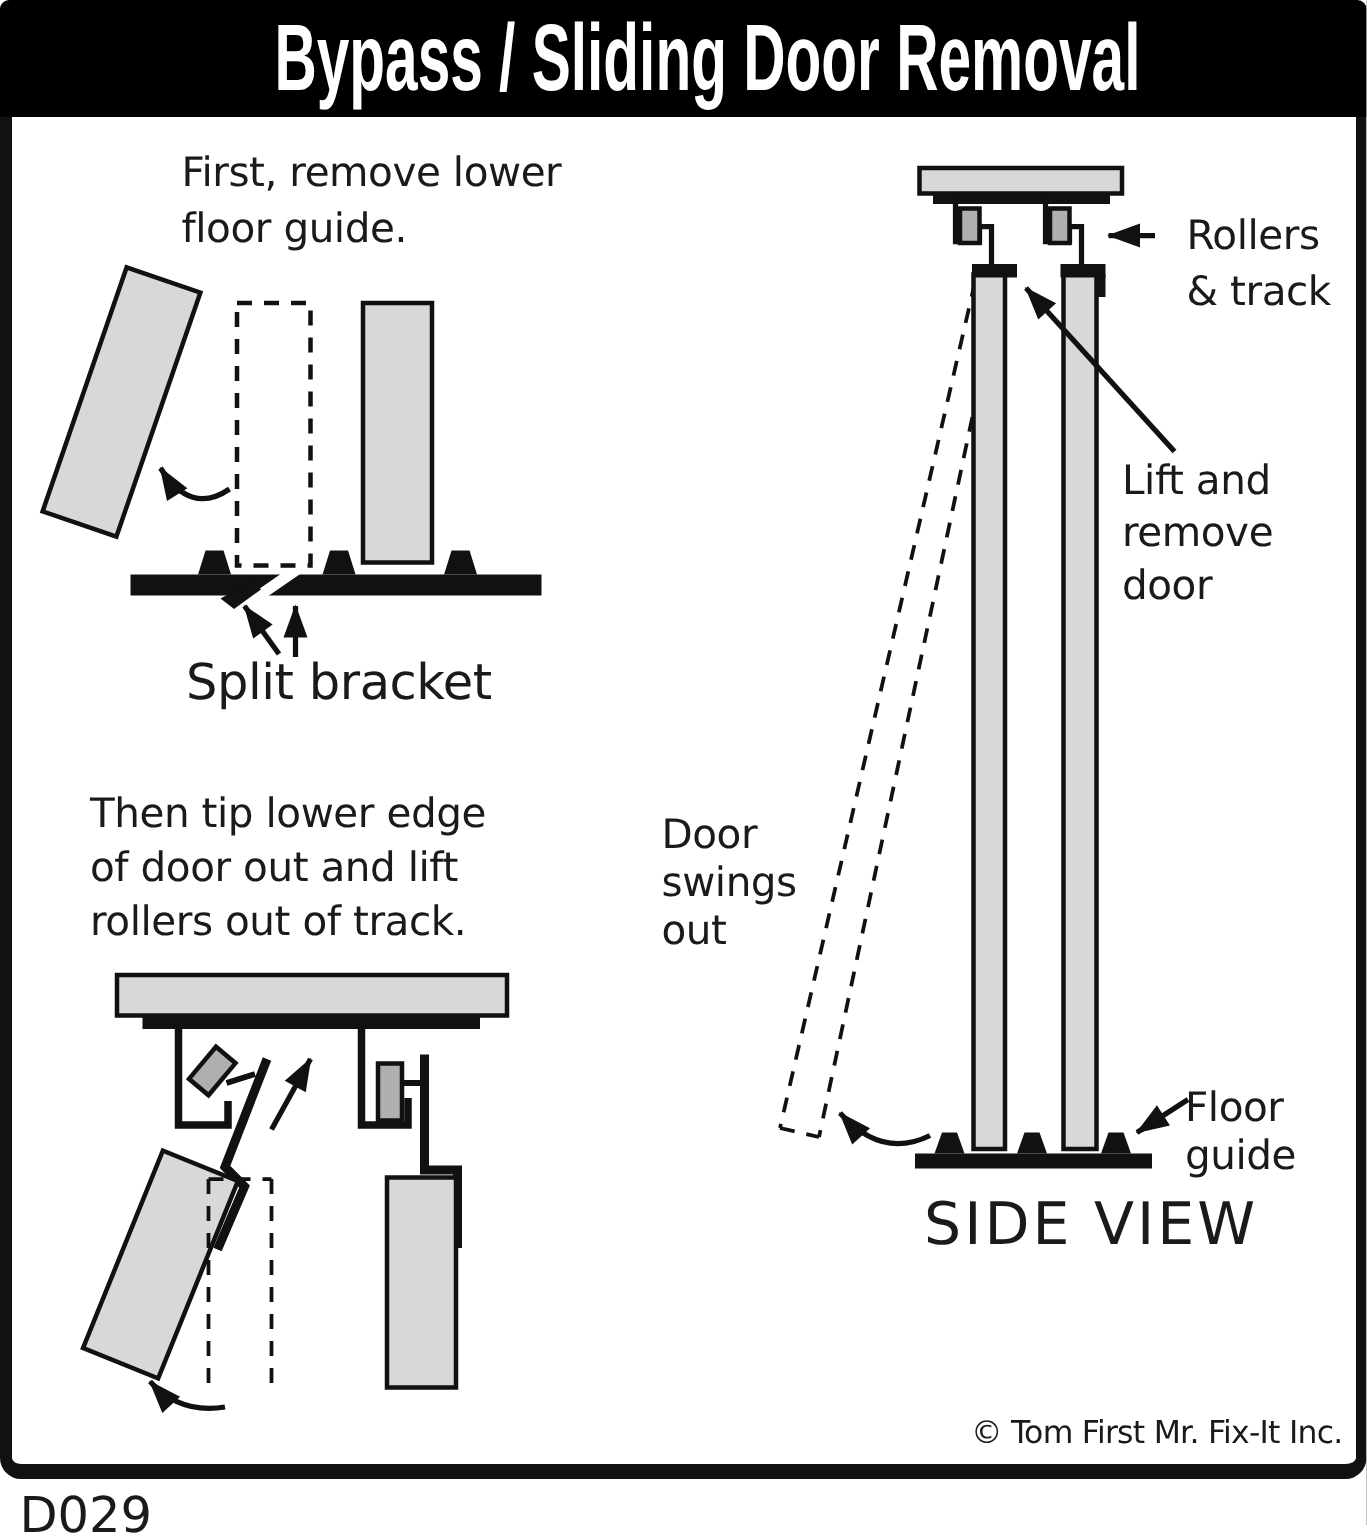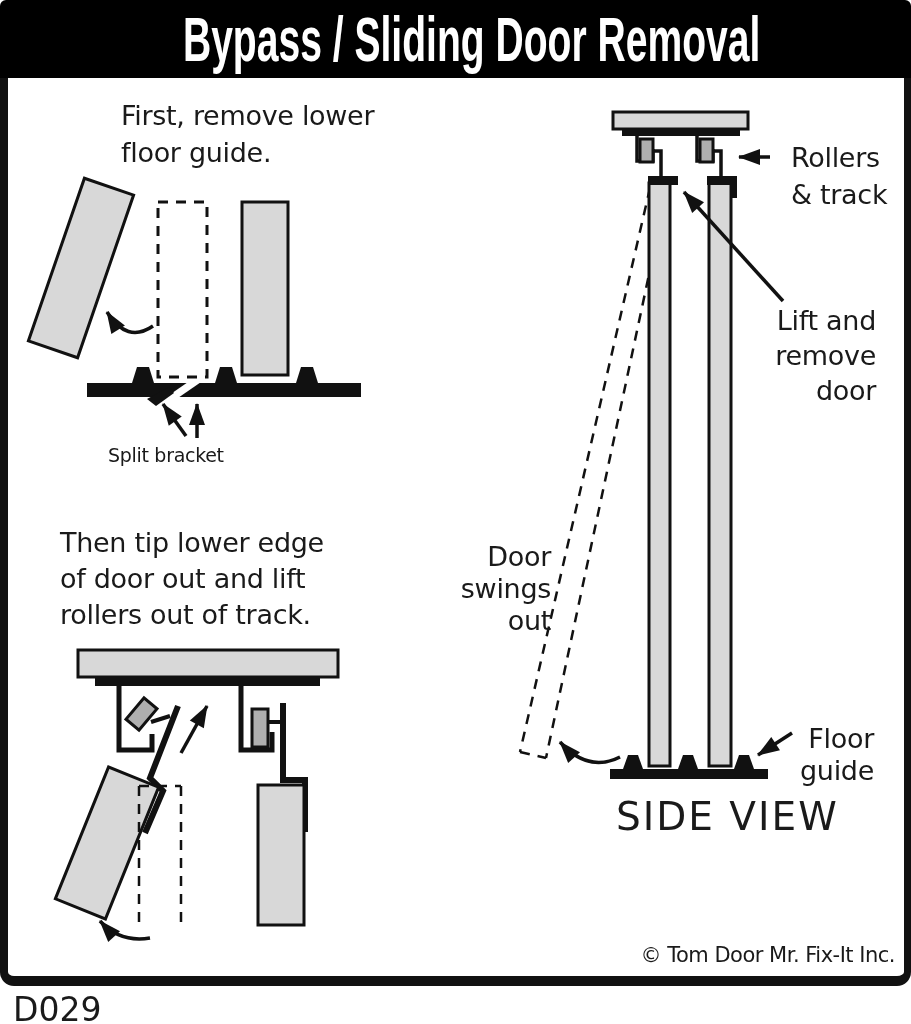--- a/index.html
+++ b/index.html
@@ -24,24 +24,24 @@
          border-radius:0 0 14px 14px;pointer-events:none;}
   svg.diagram{position:absolute;left:0;top:0;}
   .door{fill:var(--door-fill);stroke:var(--ink);stroke-width:3;}
   .roller{fill:var(--roller-fill);stroke:var(--ink);stroke-width:3;}
   .ink{fill:var(--ink);stroke:none;}
   .line{stroke:var(--ink);fill:none;stroke-linecap:butt;stroke-linejoin:miter;}
   .dashed{stroke:var(--ink);fill:none;stroke-dasharray:10 8;}
   .arrow{stroke:var(--ink);fill:none;stroke-width:3.5;marker-end:url(#ah);}
   .label{position:absolute;color:var(--label-text);font-size:27px;
          line-height:36px;white-space:pre-line;letter-spacing:-0.3px;}
-  .label.center{text-align:right;}
+  .label.center{text-align:left;}
   .caption-step1{left:87px;top:97px;line-height:37px;margin-left:34px;}
   .caption-step2{left:60px;top:525px;}
-  .split-bracket{left:108px;top:437px;font-size:19px;}
+  .split-bracket{left:124px;top:437px;font-size:33px;}
   .rollers-track{left:791px;top:139px;line-height:37px;}
   .lift-label{left:748px;top:303px;width:128px;line-height:35px;}
   .door-swings{left:441px;top:541px;width:110px;line-height:32px;}
   .floor-guide{left:790px;top:723px;width:84px;line-height:32px;}
   .side-view{left:616px;top:799px;font-size:39px;letter-spacing:2px;}
   .copyright{position:absolute;right:16px;top:943px;font-size:21px;
              color:var(--label-text);letter-spacing:-0.5px;}
   .docid{position:absolute;left:13px;top:990px;font-size:33px;
          color:var(--label-text);}
 </style>
@@ -142,14 +142,14 @@
 &amp; track</div>
 <div class="label center lift-label">Lift and
 remove
 door</div>
 <div class="label center door-swings">Door
 swings
 out</div>
 <div class="label center floor-guide">Floor
 guide</div>
 <div class="label side-view">SIDE VIEW</div>
-<div class="copyright">© Tom Door Mr. Fix-It Inc.</div>
+<div class="copyright">© Tom First Mr. Fix-It Inc.</div>
 <div class="docid">D029</div>
 
 </body></html>

